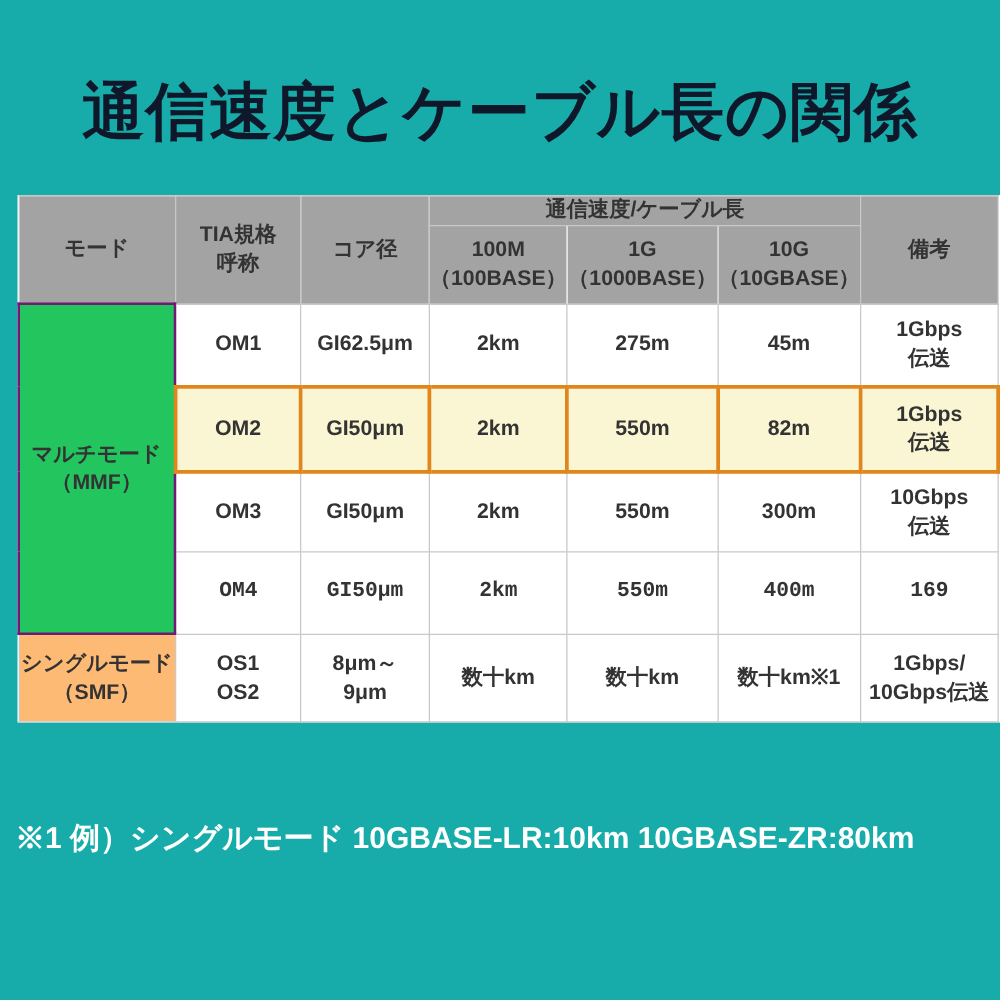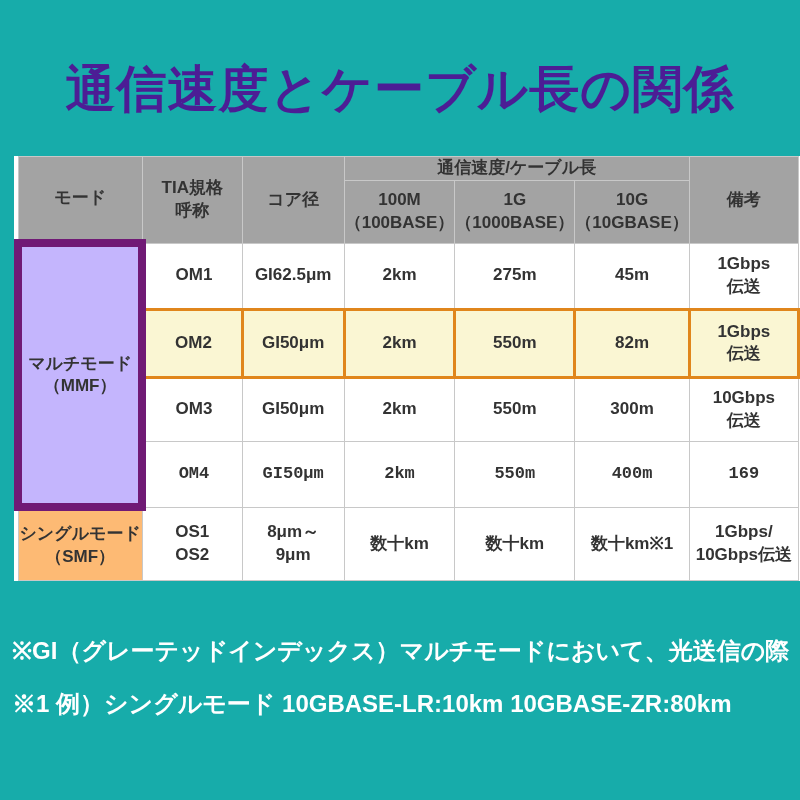--- a/index.html
+++ b/index.html
@@ -17,21 +17,21 @@
     background: #17ACAA;
     overflow: hidden;
   }
   .title {
     position: absolute;
     top: 56px;
     left: 0;
     width: 100%;
     margin: 0;
     text-align: center;
-    color: #4c1d95;
+    color: #0f172a;
     font-size: 50px;
     font-weight: bold;
     letter-spacing: 1px;
   }
   table.spec-table {
     position: absolute;
     top: 156px;
     left: 14px;
     border-collapse: collapse;
     table-layout: fixed;
@@ -51,22 +51,22 @@
   }
   .spec-table th { background: #a3a3a3; font-size: 17px; margin-top: 18px; }
   .hr1 { height: 66px; }
   .hr2 { height: 62px; }
   .r-om1 td { height: 64px; }
   .r-om2 td { height: 65px; }
   .r-om3 td { height: 62px; }
   .r-om4 td { height: 65px; font-family: Liberation Mono, monospace; }
   .r-smf td { height: 69px; }
   td.mode-mmf {
-    background: #c4b5fd;
-    border: 8px solid #701a75;
+    background: #22c55e;
+    border: 2px solid #701a75;
     font-size: 17px;
   }
   td.mode-smf {
     background: #fdba74;
     font-size: 17px;
   }
   tr.highlight td.hl {
     background: #FAF6D3;
     border: 3px solid #E0861C;
   }
@@ -170,17 +170,16 @@
         <td>数十km</td>
         <td>数十km</td>
         <td>数十km※1</td>
         <td>1Gbps/
 10Gbps伝送</td>
       </tr>
     </tbody>
   </table>
 
   <div class="notes">
-    <div class="note-line">※GI（グレーテッドインデックス）マルチモードにおいて、光送信の際</div>
     <div class="note-line note-gap">※1 例）シングルモード 10GBASE-LR:10km 10GBASE-ZR:80km</div>
   </div>
 
 </div>
 
 </body></html>

